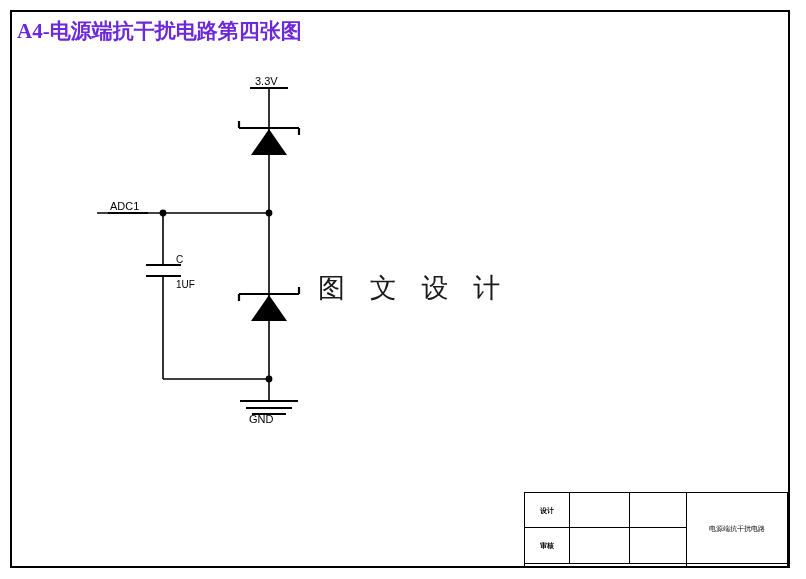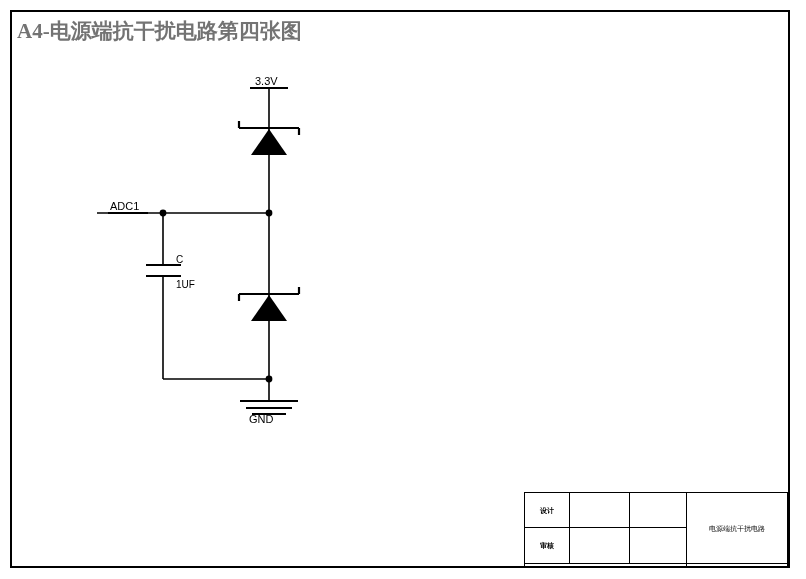--- a/index.html
+++ b/index.html
@@ -30,21 +30,21 @@
   }
   
   #sheet-title {
     position: absolute;
     left: 17px;
     top: 18px;
     font-family: "Liberation Serif", serif;
     font-weight: bold;
     font-size: 21px;
     line-height: 26px;
-    color: #737373;
+    color: #6d28d9;
     letter-spacing: 0px;
     white-space: nowrap;
   }
   
   #watermark {
     position: absolute;
     left: 318px;
     top: 270px;
     font-family: "Liberation Serif", serif;
     font-size: 27px;
@@ -130,20 +130,21 @@
 </style>
 </head>
 <body>
 
 <div id="sheet">
 
   <div id="frame"></div>
 
   <div id="sheet-title">A4-电源端抗干扰电路第四张图</div>
 
+  <div id="watermark">图 文 设 计</div>
 
   <svg id="circuit" viewBox="0 0 806 579">
 
     <g>
       <line class="wire" x1="269" y1="88" x2="269" y2="127"></line>
       <line class="thickline" x1="250" y1="88" x2="288" y2="88"></line>
       <text class="sch-text" x="255" y="85">3.3V</text>
     </g>
 
     <g>

